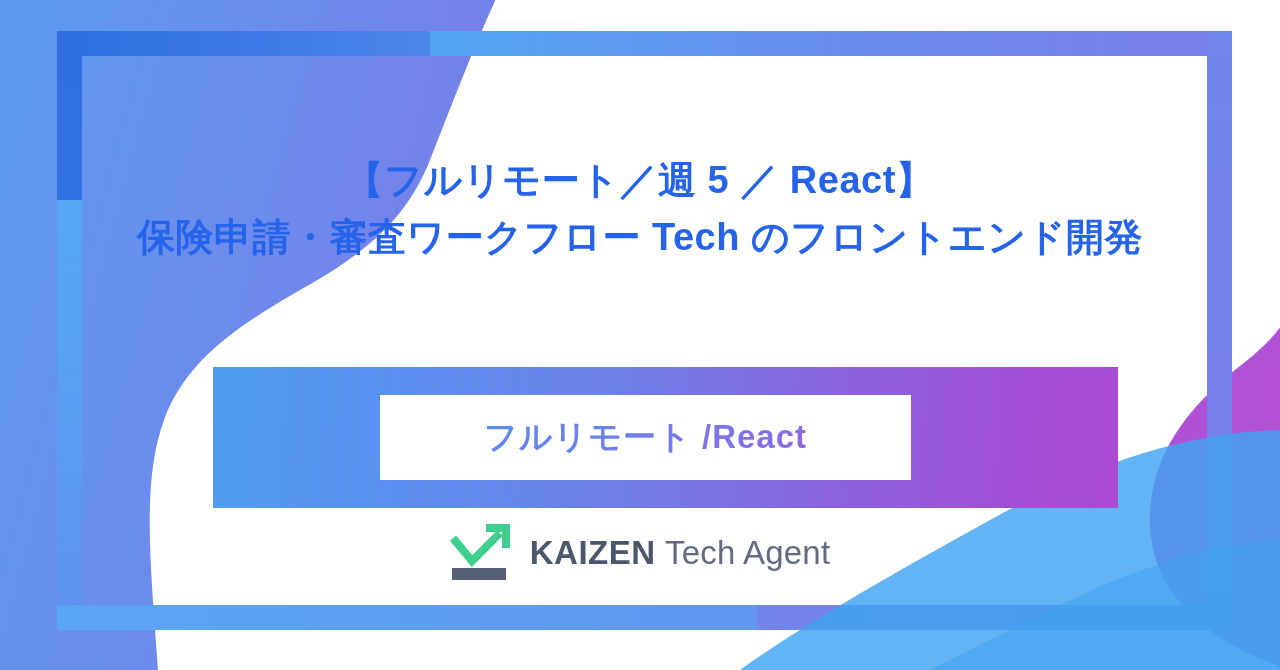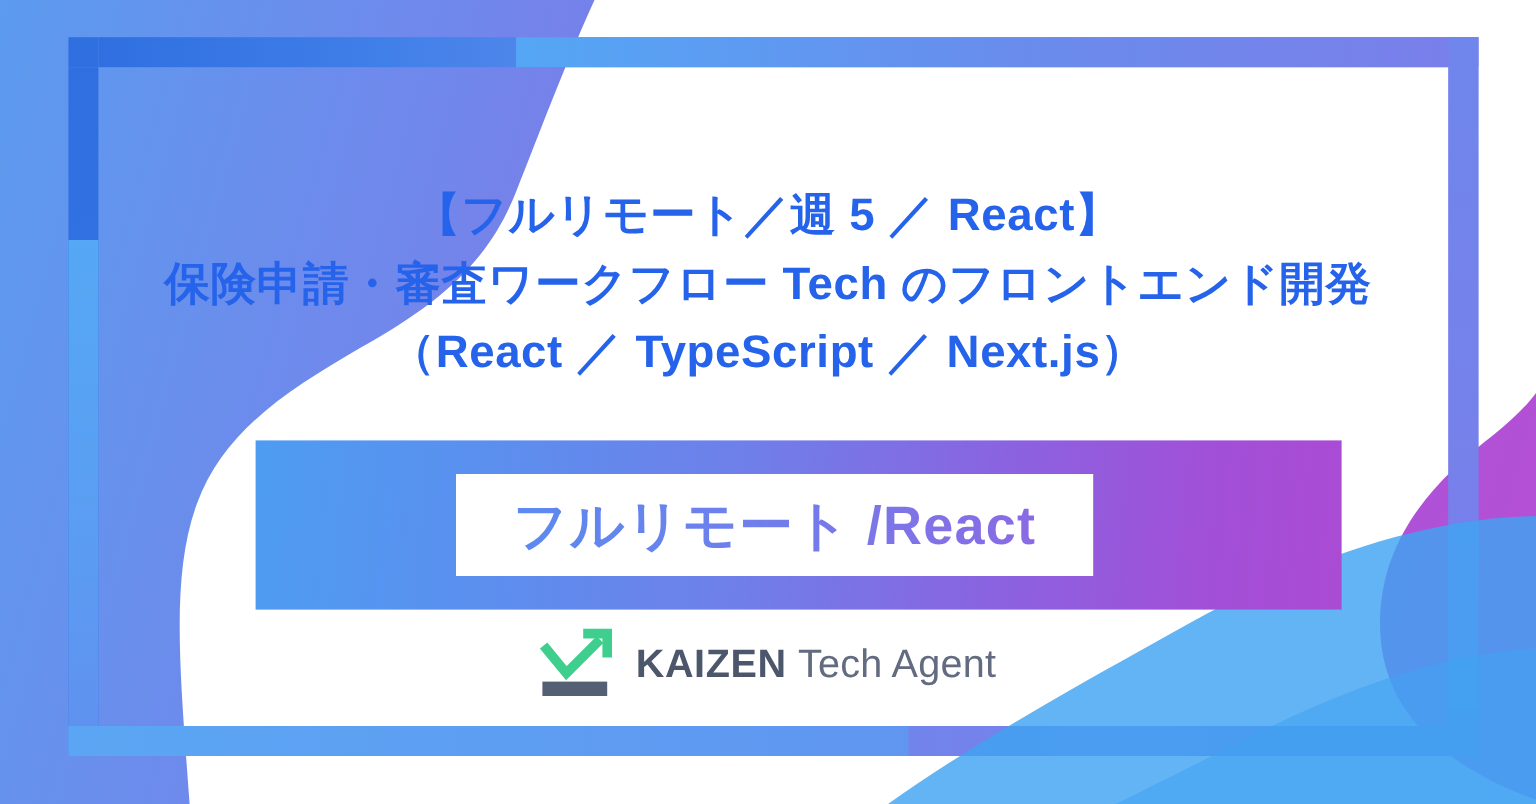--- a/index.html
+++ b/index.html
@@ -138,21 +138,21 @@
     left: 380px;
     top: 395px;
     width: 531px;
     height: 85px;
     background: #ffffff;
     display: flex;
     align-items: center;
     justify-content: center;
   }
   .tagtext {
-    font-size: 45px;
+    font-size: 33px;
     font-weight: 700;
     letter-spacing: 1px;
     white-space: nowrap;
     background: linear-gradient(90deg, #5b8af0 0%, #6f7fec 45%, #8a6ae4 100%);
     -webkit-background-clip: text;
     background-clip: text;
     color: transparent;
     -webkit-text-fill-color: transparent;
   }
 
@@ -218,21 +218,20 @@
         M 1280,540
         C 1200,545 1120,575 1050,610
         C 1000,635 960,655 930,670
         L 1280,670 Z"></path>
     </svg>
   </div>
 
   <div class="headline">
     <div class="l1">【フルリモート／週 5 ／ React】</div>
     <div class="l2">保険申請・審査ワークフロー Tech のフロントエンド開発</div>
-    <div class="l3">（React ／ TypeScript ／ Next.js）</div>
   </div>
 
   <div class="band"></div>
 
   <div class="tagbox">
     <span class="tagtext">フルリモート /React</span>
   </div>
 
   <div class="logo">
     <span class="logo-mark">

